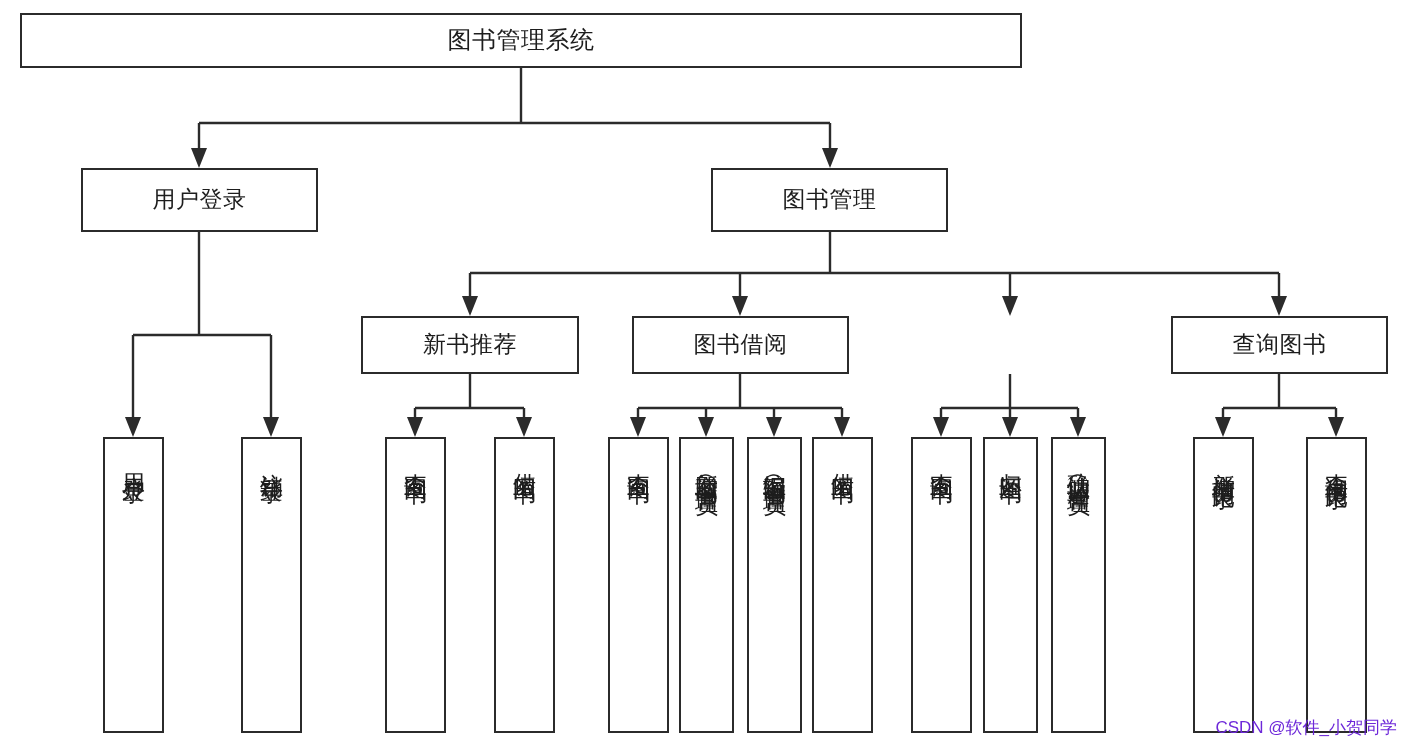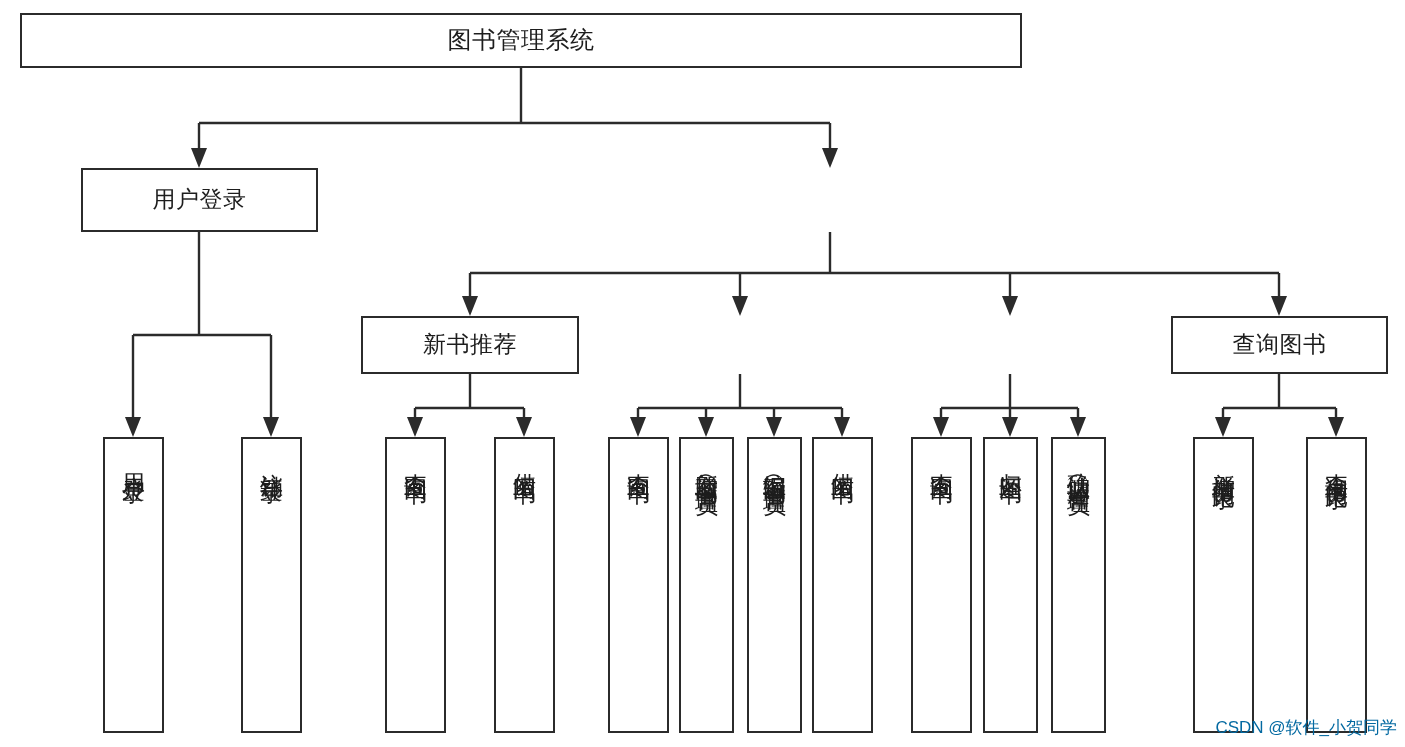--- a/index.html
+++ b/index.html
@@ -75,21 +75,21 @@
     letter-spacing: 3px;
     line-height: 1;
     white-space: nowrap;
   }
   
   #watermark {
     position: absolute;
     right: 8px;
     bottom: 4px;
     font-size: 17px;
-    color: #0369a1;
+    color: #6d28d9;
     white-space: nowrap;
     z-index: 6;
     font-family: "Liberation Sans", "DejaVu Sans", sans-serif;
   }
 </style>
 </head>
 <body>
 
 <div id="canvas">
 
@@ -156,24 +156,30 @@
     <polygon points="1328,417 1344,417 1336,437"></polygon>
   </svg>
 
   <div class="node horiz root" style="left:20px; top:13px; width:1002px; height:55px;">
     <span class="node-label">图书管理系统</span>
   </div>
 
   <div class="node horiz" style="left:81px; top:168px; width:237px; height:64px;">
     <span class="node-label">用户登录</span>
   </div>
+  <div class="node horiz" style="left:711px; top:168px; width:237px; height:64px;">
+    <span class="node-label">图书管理</span>
+  </div>
 
   <div class="node horiz" style="left:361px; top:316px; width:218px; height:58px;">
     <span class="node-label">新书推荐</span>
   </div>
+  <div class="node horiz" style="left:632px; top:316px; width:217px; height:58px;">
+    <span class="node-label">图书借阅</span>
+  </div>
   <div class="node horiz" style="left:1171px; top:316px; width:217px; height:58px;">
     <span class="node-label">查询图书</span>
   </div>
 
   <div class="node vert" style="left:103px; top:437px; width:61px; height:296px;">
     <span class="node-label">用户登录</span>
   </div>
   <div class="node vert" style="left:241px; top:437px; width:61px; height:296px;">
     <span class="node-label">注销登录</span>
   </div>

